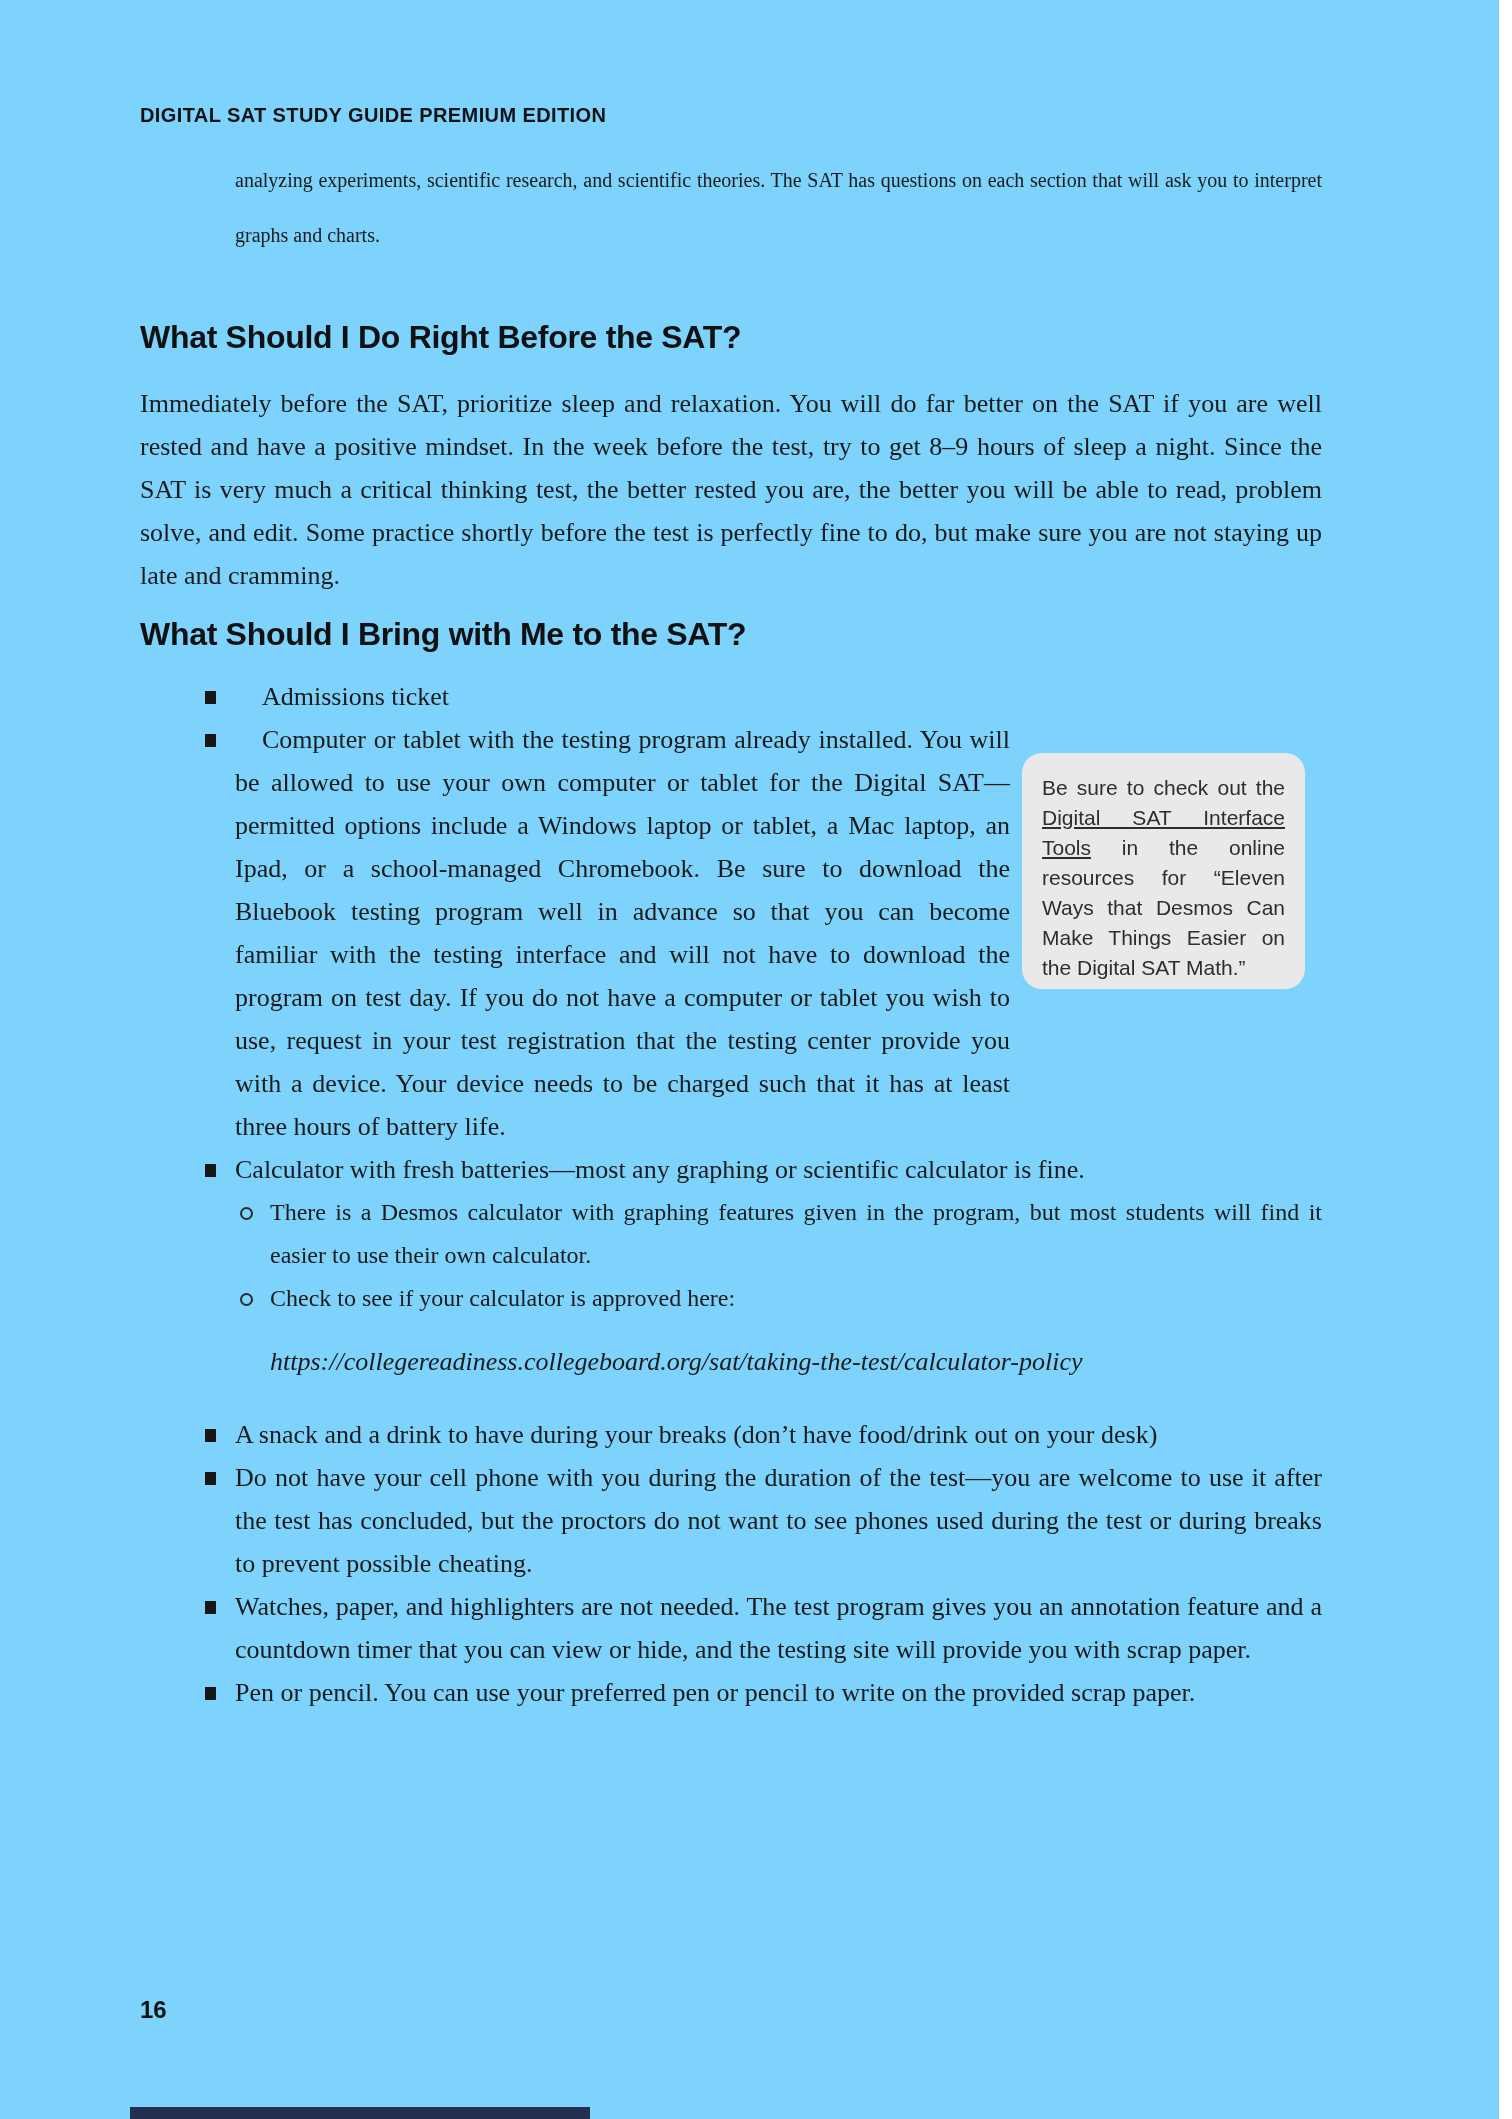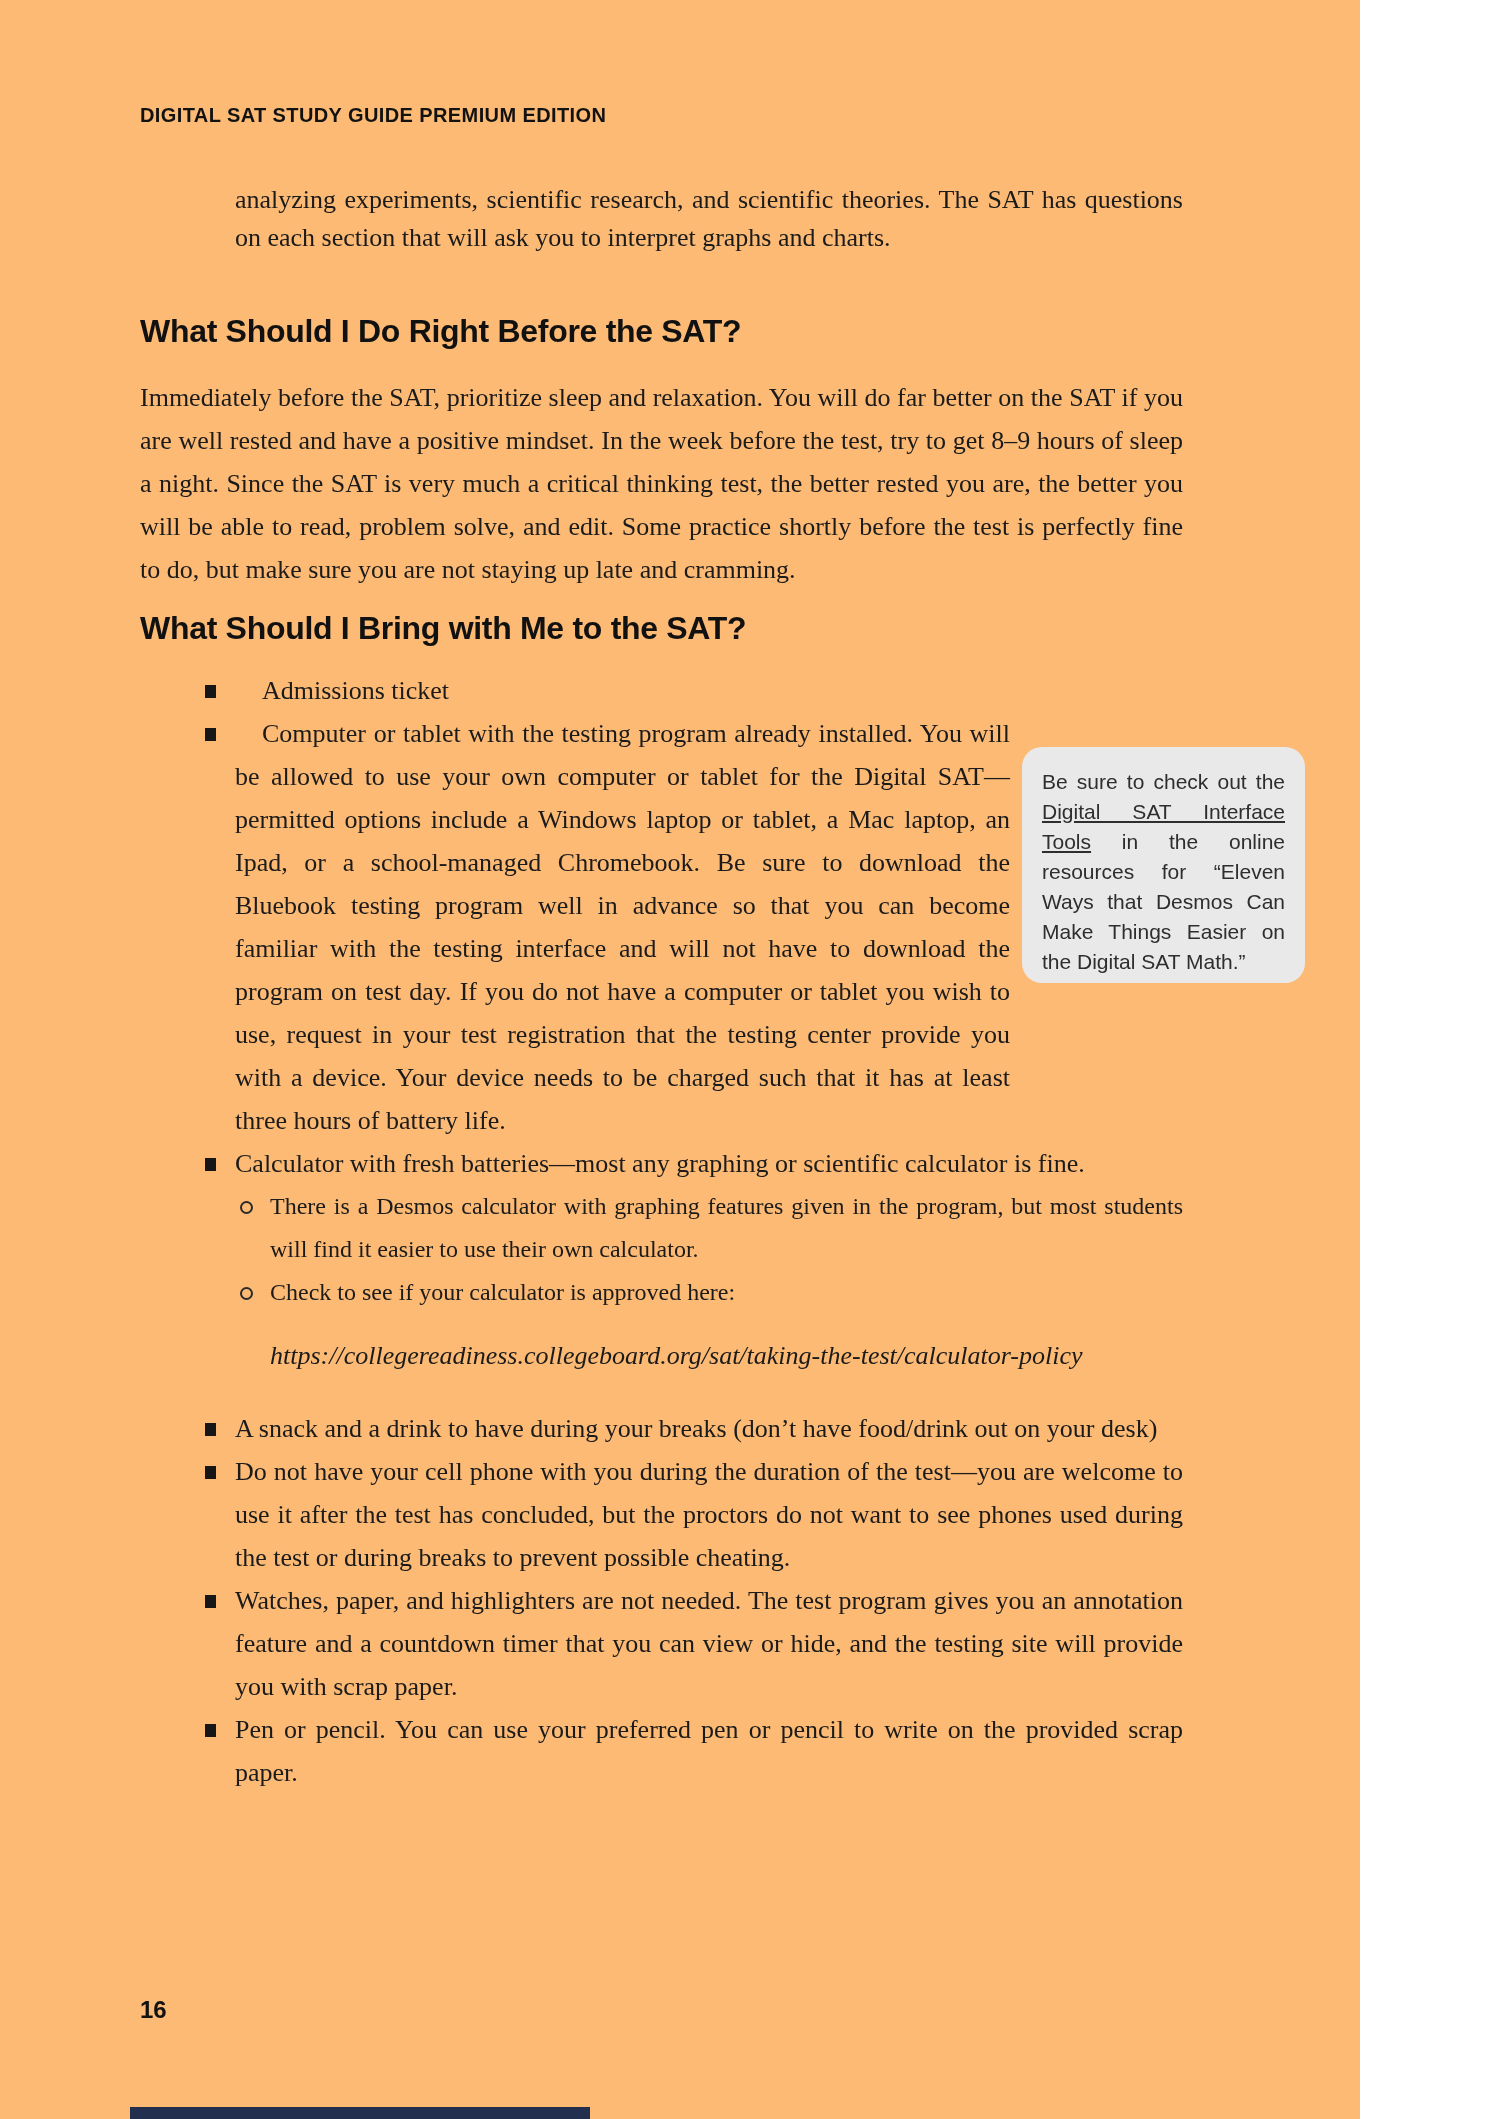--- a/index.html
+++ b/index.html
@@ -1,38 +1,38 @@
 <!DOCTYPE html>
 <html><head>
 <meta charset="utf-8">
 <style>
   html, body { margin: 0; padding: 0; background: #ffffff; }
   .page {
     position: relative;
-    width: 1360px;
+    width: 1499px;
     height: 2119px;
-    background: #fdba74;
+    background: #7dd3fc;
     overflow: hidden;
     font-family: "Liberation Serif", serif;
     color: #1b1b1b;
   }
   .content { padding: 104px 177px 0 140px; }
 
   .running-head {
     font-family: "Liberation Sans", sans-serif;
     font-weight: bold;
     font-size: 20px;
     letter-spacing: 0.4px;
     color: #121212;
   }
 
   .intro-par {
-    margin: 54px 0 0 95px;
-    font-size: 26px;
-    line-height: 38px;
+    margin: 26px 0 0 95px;
+    font-size: 20px;
+    line-height: 55px;
     text-align: justify;
   }
 
   .section-heading {
     font-family: "Liberation Sans", sans-serif;
     font-weight: bold;
     font-size: 32px;
     line-height: 38px;
     letter-spacing: -0.3px;
     color: #111111;

